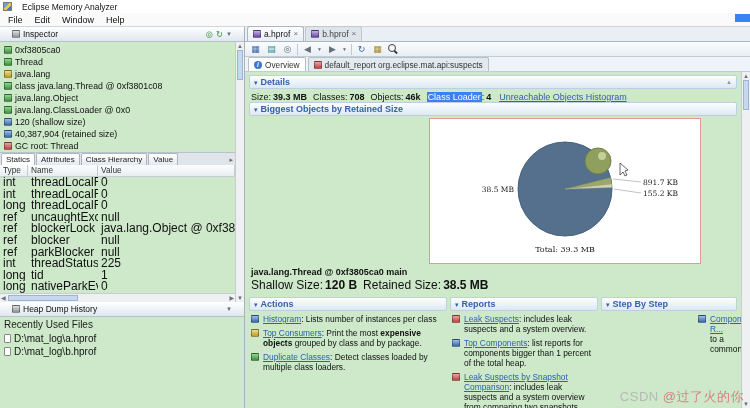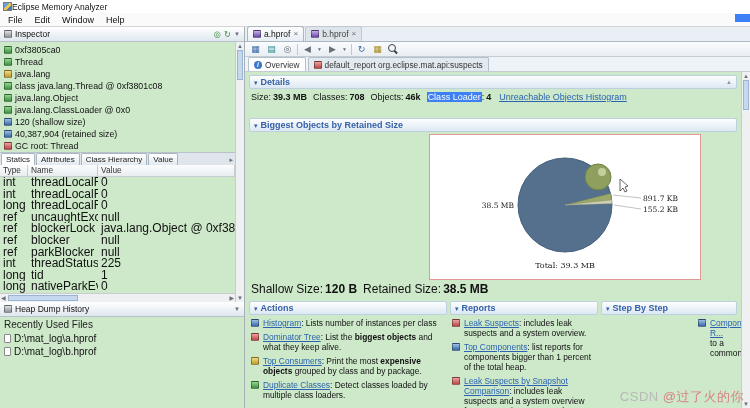--- a/index.html
+++ b/index.html
@@ -1,30 +1,30 @@
 <!DOCTYPE html>
 <html><head>
 <meta charset="utf-8">
 <style>
   *{margin:0;padding:0;box-sizing:border-box}
   html,body{width:750px;height:408px;overflow:hidden}
   body{font-family:"Liberation Sans","DejaVu Sans",sans-serif;font-size:9px;color:#111;background:#fff;position:relative}
   a{color:#2b63b0;text-decoration:underline;cursor:pointer}
 
   
-  .titlebar{height:13px;display:flex;align-items:center;gap:0;padding-left:3px;background:#fff}
+  .titlebar{height:13px;display:flex;align-items:center;gap:10px;padding-left:3px;background:#fff}
   .titlebar .t{font-size:8.5px}
   .app-icon{width:9px;height:9px;flex:none;border:1px solid #7a7a7a;background:linear-gradient(135deg,#6aa2d8 0 40%,#e8c84a 40% 68%,#4a78b0 68%)}
   .blue-deco{position:absolute;right:0;top:14px;width:15px;height:8px;background:#3d7ff5}
   .menubar{height:14px;display:flex;align-items:center;padding-left:2px;background:#fafafa;border-bottom:1px solid #d4d4d4}
   .menu-item{padding:0 6px;font-size:9px;cursor:default}
   .main{display:flex;height:381px}
 
   
-  .panel-header{height:15px;background:linear-gradient(#ffffff,#dfe7ee);border-bottom:1px solid #b8c2cc;display:flex;align-items:center;gap:3px;padding:0 4px;font-size:8.5px}
+  .panel-header{height:15px;background:linear-gradient(#ffffff,#dfe7ee);border-bottom:1px solid #b8c2cc;display:flex;align-items:center;gap:3px;padding:0 12px;font-size:8.5px}
   .ph-sp{flex:1}
   .chip{width:8px;height:8px;display:inline-block;flex:none;border-radius:1px;border:1px solid rgba(0,0,0,.35)}
   .cg{background:linear-gradient(#90d890,#3f8f3f)} .cy{background:linear-gradient(#f0dc82,#c09a28)}
   .cb{background:linear-gradient(#9ec0e8,#3868a8)} .cr{background:linear-gradient(#f0a0a0,#b84848)}
   .cp{background:linear-gradient(#c8b0e8,#6848a8)} .cgr{background:linear-gradient(#e0e0e0,#8e949a)}
   .gi{display:inline-block;line-height:1;font-style:normal}
   .i-x::before{content:"×"} .i-left::before{content:"◀"} .i-right::before{content:"▶"}
   .i-up::before{content:"▲"} .i-down::before{content:"▼"} .i-arr::before{content:"▾"}
   .i-tri::before{content:"▸"} .i-sync::before{content:"↻"} .i-grid::before{content:"▦"}
   .i-rows::before{content:"▤"} .i-pin::before{content:"◎"}
@@ -74,21 +74,21 @@
   .tb-mini{width:6px;font-size:5px;color:#66707a}
   .tb-sep{width:1px;height:11px;background:#c0c8d0}
   .subtabs{height:15px;background:#eef3f7;border-bottom:1px solid #c4ccd4;display:flex;align-items:flex-end;padding-left:3px;gap:2px}
   .stab{display:flex;align-items:center;gap:3px;font-size:8.3px;padding:0 5px;height:14px;border:1px solid #b4c0ca;border-bottom:none;border-radius:2px 2px 0 0;background:#e2e9ef;color:#333;white-space:nowrap}
   .stab.active{background:#fff}
   .content{flex:1;background:#cde9c9;padding:3px 13px 0 4px;position:relative;min-height:0}
   .e-vscroll{position:absolute;right:0;top:0;bottom:0;width:9px;background:#eef0f2;border-left:1px solid #c8ccd0;display:flex;flex-direction:column;align-items:center;font-size:6px;color:#66707a;padding:1px 0}
   .sec-h{height:14px;background:linear-gradient(#fdfeff,#dce8f2);border:1px solid #bcd0e0;border-radius:2px;display:flex;align-items:center;gap:3px;padding:0 4px;color:#3661a8;font-weight:bold;font-size:9px}
   .sec-h .i-arr{font-size:7px;color:#3661a8}
   .sec-h .right-ic{margin-left:auto;font-size:6px;color:#8a98a8}
-  .dl{padding:3px 2px 16px;font-size:9px;white-space:nowrap;overflow:hidden}
+  .dl{padding:3px 2px 0;font-size:9px;white-space:nowrap;overflow:hidden}
   .dl .lab{margin-right:2px}
   .dl b{margin-right:6px}
   .hl{background:#3d7ff5;color:#fff;padding:0 1px;margin-right:0}
   .dl a{margin-left:2px}
   .chart-wrap{height:150px;position:relative}
   .chart-box{position:absolute;left:180px;top:2px;width:272px;height:146px;background:#fff;border:1px solid #e39898}
   .sel-obj{font-size:9px;font-weight:bold;padding:1px 2px;white-space:nowrap;overflow:hidden}
   .sel-sizes{font-size:12px;padding:0 2px 3px;white-space:nowrap}
   .sel-sizes b{margin-right:6px}
   .sel-sizes .lab{margin-right:2px}
@@ -345,39 +345,37 @@
             <line x1="184" y1="70" x2="211" y2="74" stroke="#999" stroke-width="0.6"></line>
             <text x="84" y="73" text-anchor="end" font-size="7.5" fill="#222" font-family="DejaVu Serif, serif">38.5 MB</text>
             <text x="213" y="66" font-size="7.5" fill="#222" font-family="DejaVu Serif, serif">891.7 KB</text>
             <text x="213" y="77" font-size="7.5" fill="#222" font-family="DejaVu Serif, serif">155.2 KB</text>
             <text x="135" y="133" text-anchor="middle" font-size="8" fill="#222" font-family="DejaVu Serif, serif">Total: 39.3 MB</text>
             <polygon points="190,44 190,56 193,53 195,57 197,56 195,52 198,51" fill="#ffffff" stroke="#000" stroke-width="0.6"></polygon>
           </svg>
         </div>
       </div>
 
+      <div class="sel-obj">java.lang.Thread @ 0xf3805ca0 main</div>
       <div class="sel-sizes">
         <span class="lab">Shallow Size:</span><b>120 B</b><span class="lab">Retained Size:</span><b>38.5 MB</b>
       </div>
 
       <div class="bottom">
 
         <div class="col-actions">
           <div class="sec-h">
             <span class="gi i-arr"></span>
             <span>Actions</span>
           </div>
           <div class="items">
             <div class="li">
               <span class="chip cb"></span><a>Histogram</a><span>: Lists number of instances per class</span><b></b><span></span>
             </div>
             <div class="li">
-              <span class="chip cr"></span><a>Dominator Tree</a><span>: List the </span><b>biggest objects</b><span> and what they keep alive.</span>
-            </div>
-            <div class="li">
               <span class="chip cy"></span><a>Top Consumers</a><span>: Print the most </span><b>expensive objects</b><span> grouped by class and by package.</span>
             </div>
             <div class="li">
               <span class="chip cg"></span><a>Duplicate Classes</a><span>: Detect classes loaded by multiple class loaders.</span><b></b><span></span>
             </div>
           </div>
         </div>
 
         <div class="col-reports">
           <div class="sec-h">

